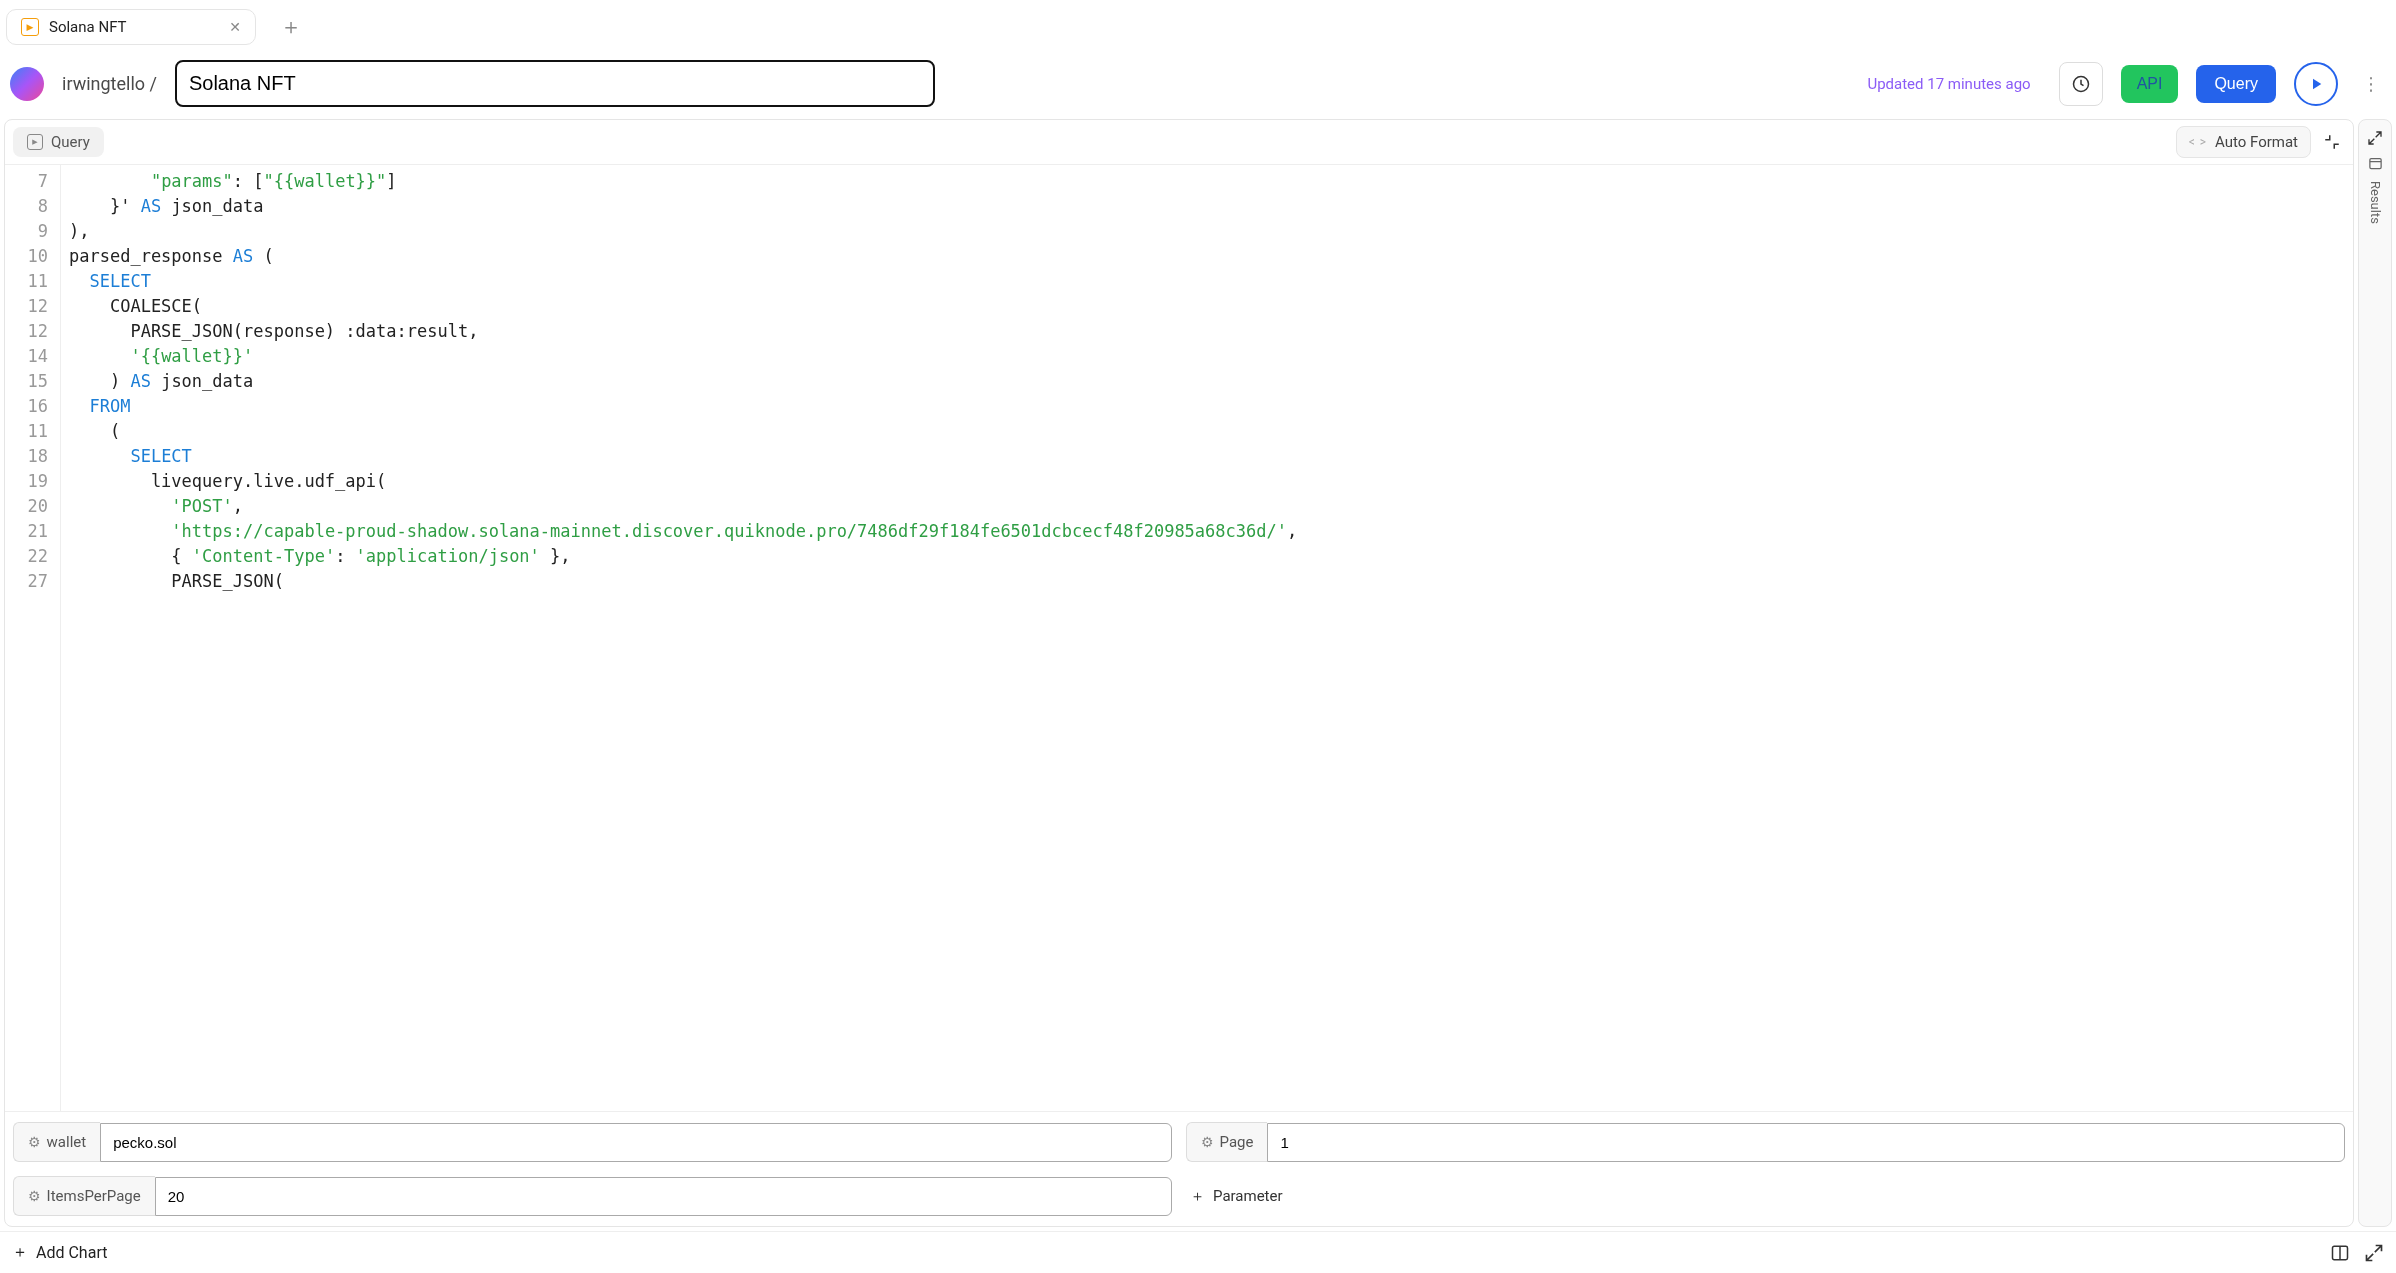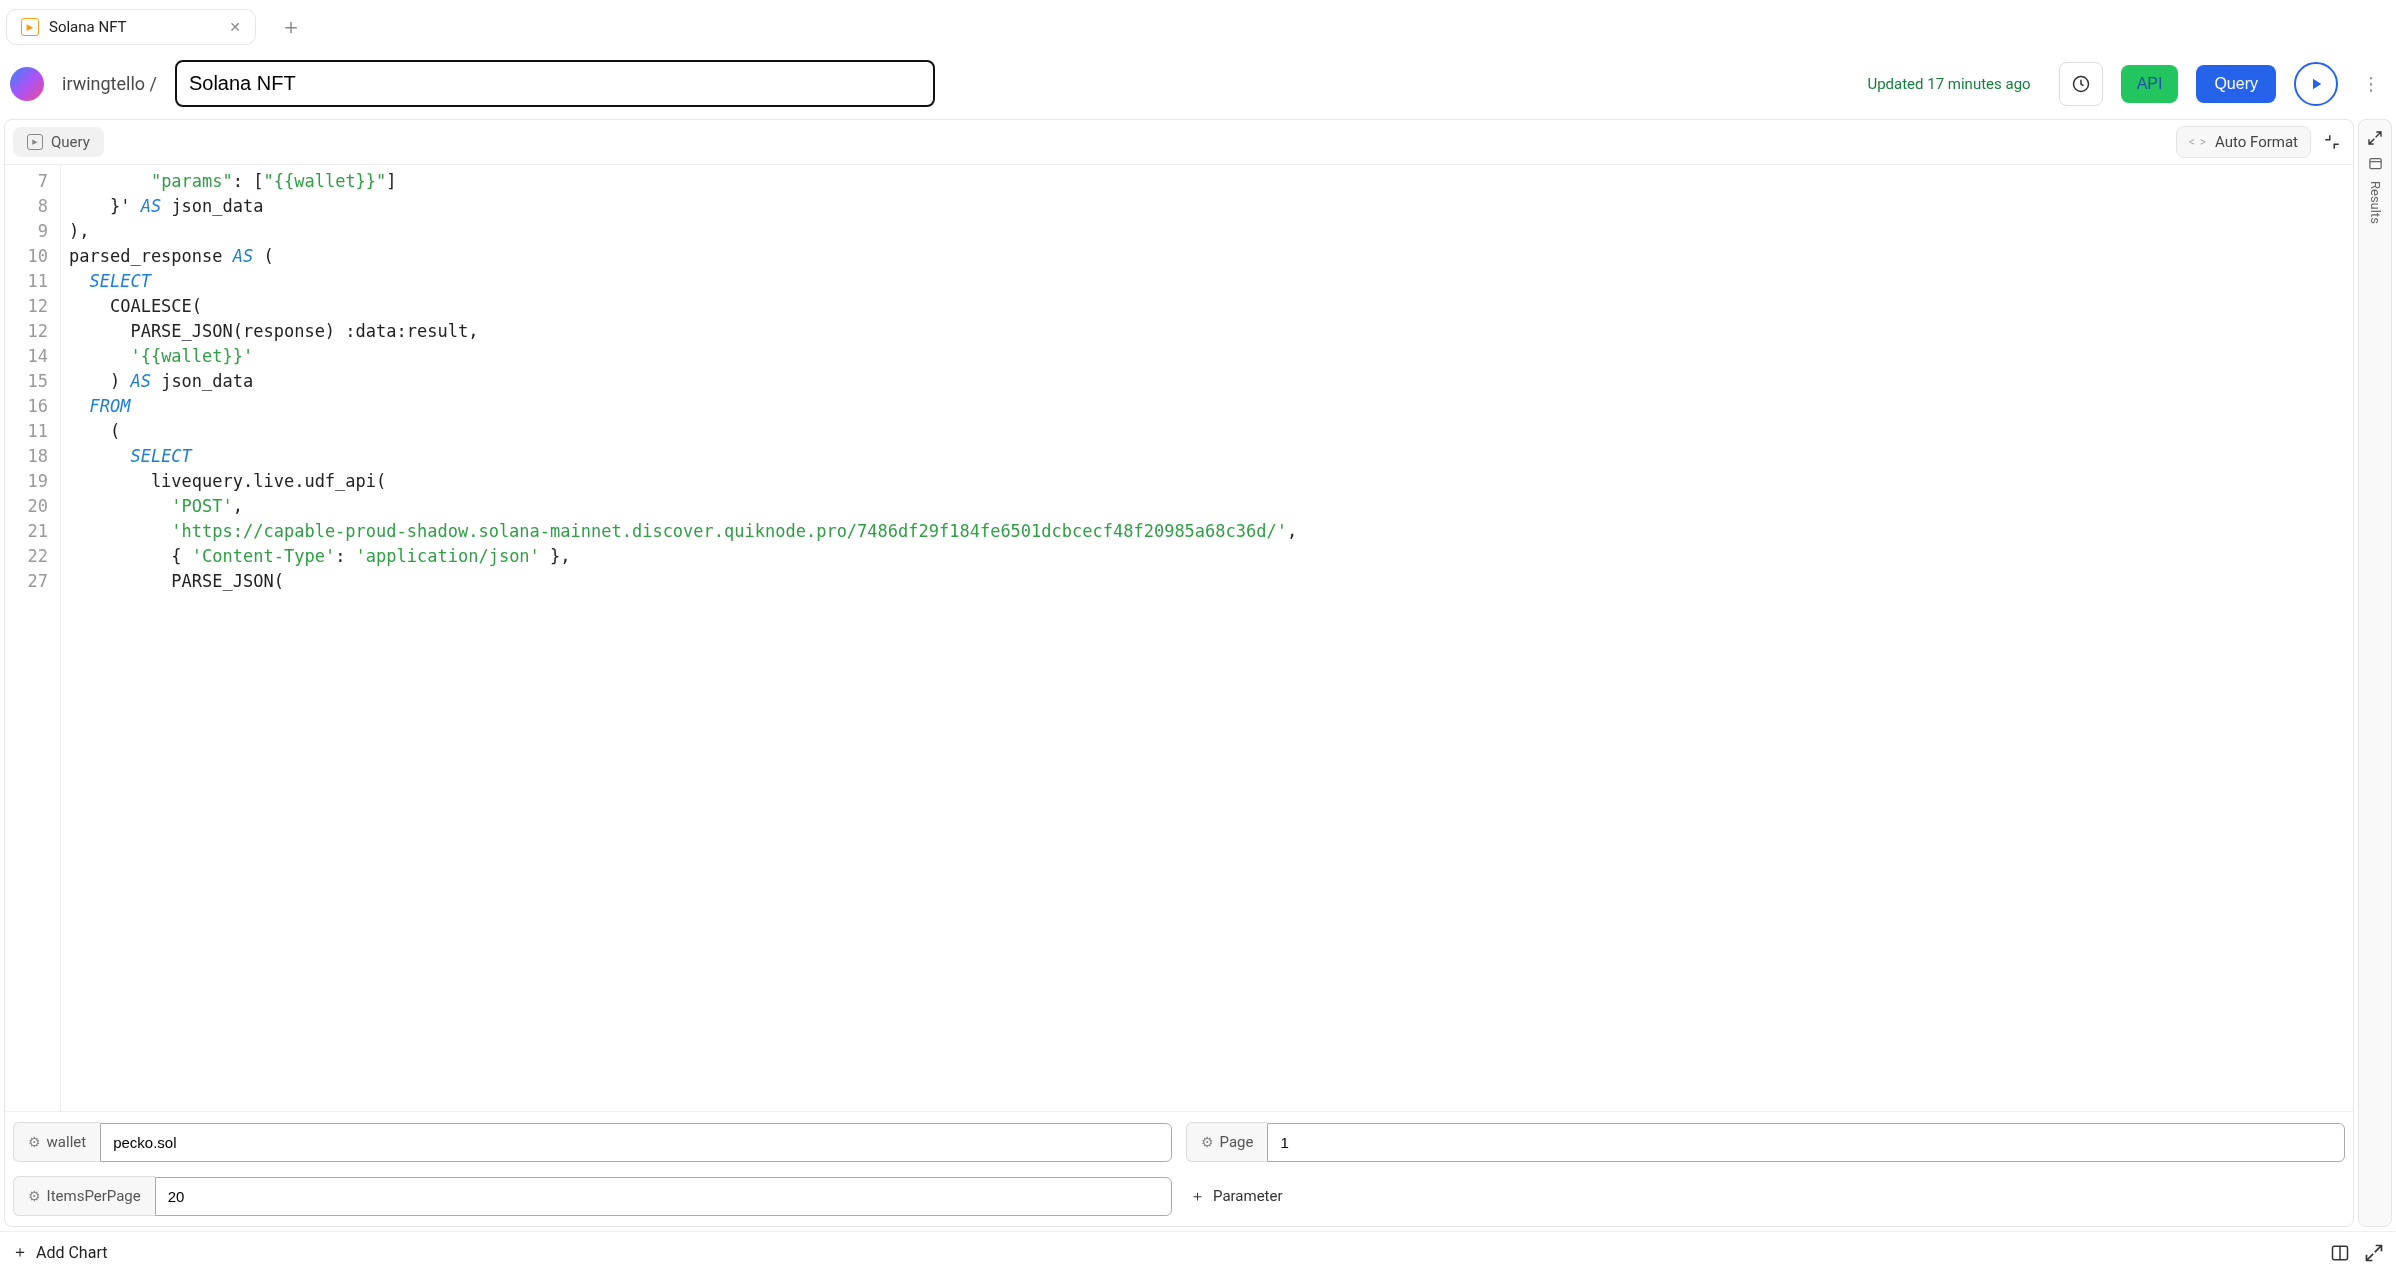--- a/index.html
+++ b/index.html
@@ -85,21 +85,21 @@
     .title-input {
       flex: 0 1 760px;
       border: 2px solid #111;
       border-radius: 8px;
       padding: 10px 12px;
       font-size: 20px;
       outline: none;
     }
     .spacer { flex: 1; }
     .updated {
-      color: #15803d;
+      color: #8b5cf6;
       font-size: 15px;
       margin-right: 10px;
     }
     .icon-btn {
       border: 1px solid #ddd;
       border-radius: 8px;
       width: 44px;
       height: 44px;
       display: flex;
       align-items: center;
@@ -226,21 +226,21 @@
     }
     .gutter div { height: 25px; }
     .code {
       padding: 4px 8px;
       white-space: pre;
       color: #222;
       overflow: hidden;
     }
     .code .line { height: 25px; }
     .tok-str { color: #2f9e44; }
-    .tok-kw { color: #1c7ed6; font-style: italic; }
+    .tok-kw { color: #1c7ed6; }
     
     .params {
       display: flex;
       flex-wrap: wrap;
       gap: 14px;
       padding: 10px 8px;
       border-top: 1px solid #eee;
     }
     .param {
       display: flex;

